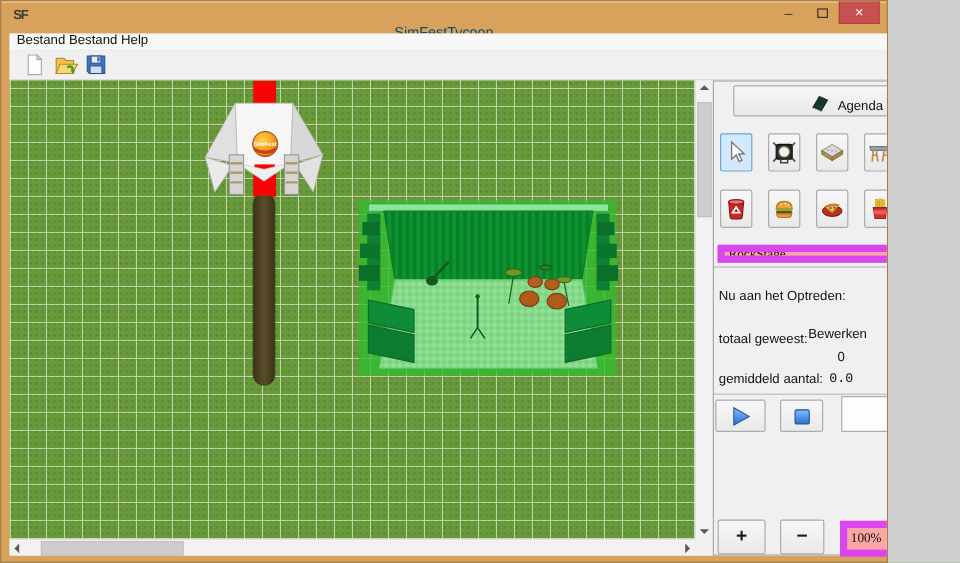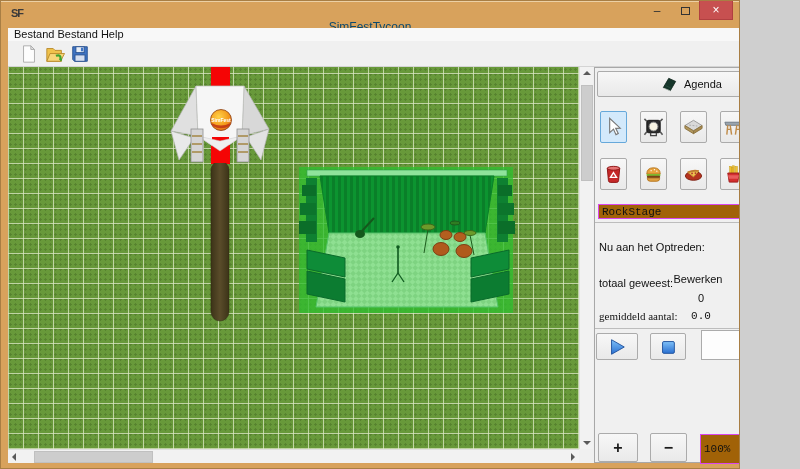--- a/index.html
+++ b/index.html
@@ -37,31 +37,31 @@
   .tri{position:absolute;width:0;height:0;border:4px solid transparent;}
   .tri.up{left:3px;top:4px;border-bottom-color:#5a5a5a;border-top-width:0;}
   .tri.down{left:3px;top:6px;border-top-color:#5a5a5a;border-bottom-width:0;}
   .tri.left{left:4px;top:3px;border-right-color:#5a5a5a;border-left-width:0;}
   .tri.right{left:6px;top:3px;border-left-color:#5a5a5a;border-right-width:0;}
   .vthumb{position:absolute;left:1px;top:18px;width:12px;height:96px;background:#cdcdcd;border:1px solid #c0c0c0;}
   .hthumb{position:absolute;left:26px;top:1px;width:119px;height:12px;background:#cdcdcd;border:1px solid #c0c0c0;}
   
   .panel{position:absolute;left:586px;top:39px;width:199px;height:396px;background:#f0f0f0;border:1px solid #a8a8a8;font-size:11px;color:#111;}
   .btn{background:linear-gradient(#f7f7f7,#e9e9e9);border:1px solid #ababab;border-radius:2px;font-family:"Liberation Sans",sans-serif;}
-  .agenda{position:absolute;left:2px;top:3px;width:189px;height:26px;display:flex;align-items:center;justify-content:center;gap:6px;font-size:11px;color:#111;}
+  .agenda{position:absolute;left:16px;top:3px;width:189px;height:26px;display:flex;align-items:flex-end;justify-content:center;gap:6px;font-size:11px;color:#111;}
   .tool{position:absolute;width:27px;height:32px;padding:2px;display:flex;align-items:center;justify-content:center;}
   .tool.selected{background:#d3e9fb;border-color:#66a8da;}
-  .textbox{position:absolute;border:1px solid #d946ef;background:#a16207;font-size:11px;font-family:Liberation Mono, monospace;padding:1px 3px;color:#111;}
+  .textbox{position:absolute;border:6px solid #d946ef;background:#fca5a5;font-size:11px;font-family:Liberation Serif, serif;padding:1px 3px;color:#111;}
   .stage-name{left:3px;top:136px;width:191px;height:15px;}
   .statsbox{position:absolute;left:0px;top:154px;width:197px;height:107px;border-top:1px solid #bdbdbd;border-bottom:1px solid #bdbdbd;}
   .lbl{position:absolute;white-space:nowrap;}
   .lbl.now{left:4px;top:18px;}
   .lbl.bez{left:55px;top:50px;width:96px;text-align:center;}
   .lbl.totl{left:4px;top:54px;}
-  .lbl.avgl{left:4px;top:87px;font-family:Liberation Serif, serif;}
+  .lbl.avgl{left:4px;top:87px;}
   .val{position:absolute;left:88px;width:36px;text-align:center;}
   .val.tot{top:69px;}
   .val.avg{top:87px;font-family:Liberation Mono, monospace;}
   .transport-btn{position:absolute;top:265px;height:27px;display:flex;align-items:center;justify-content:center;}
   .display-box{position:absolute;left:106px;top:262px;width:90px;height:30px;background:#fdfdfd;border:1px solid #ababab;}
   .slider{position:absolute;left:0;top:300px;width:197px;height:60px;}
   .zbtn{position:absolute;top:365px;height:29px;font-size:16px;font-weight:bold;color:#1a1a1a;display:flex;align-items:center;justify-content:center;}
   .zoomlevel{left:105px;top:366px;width:91px;height:30px;position:absolute;}
 </style>
 </head>

